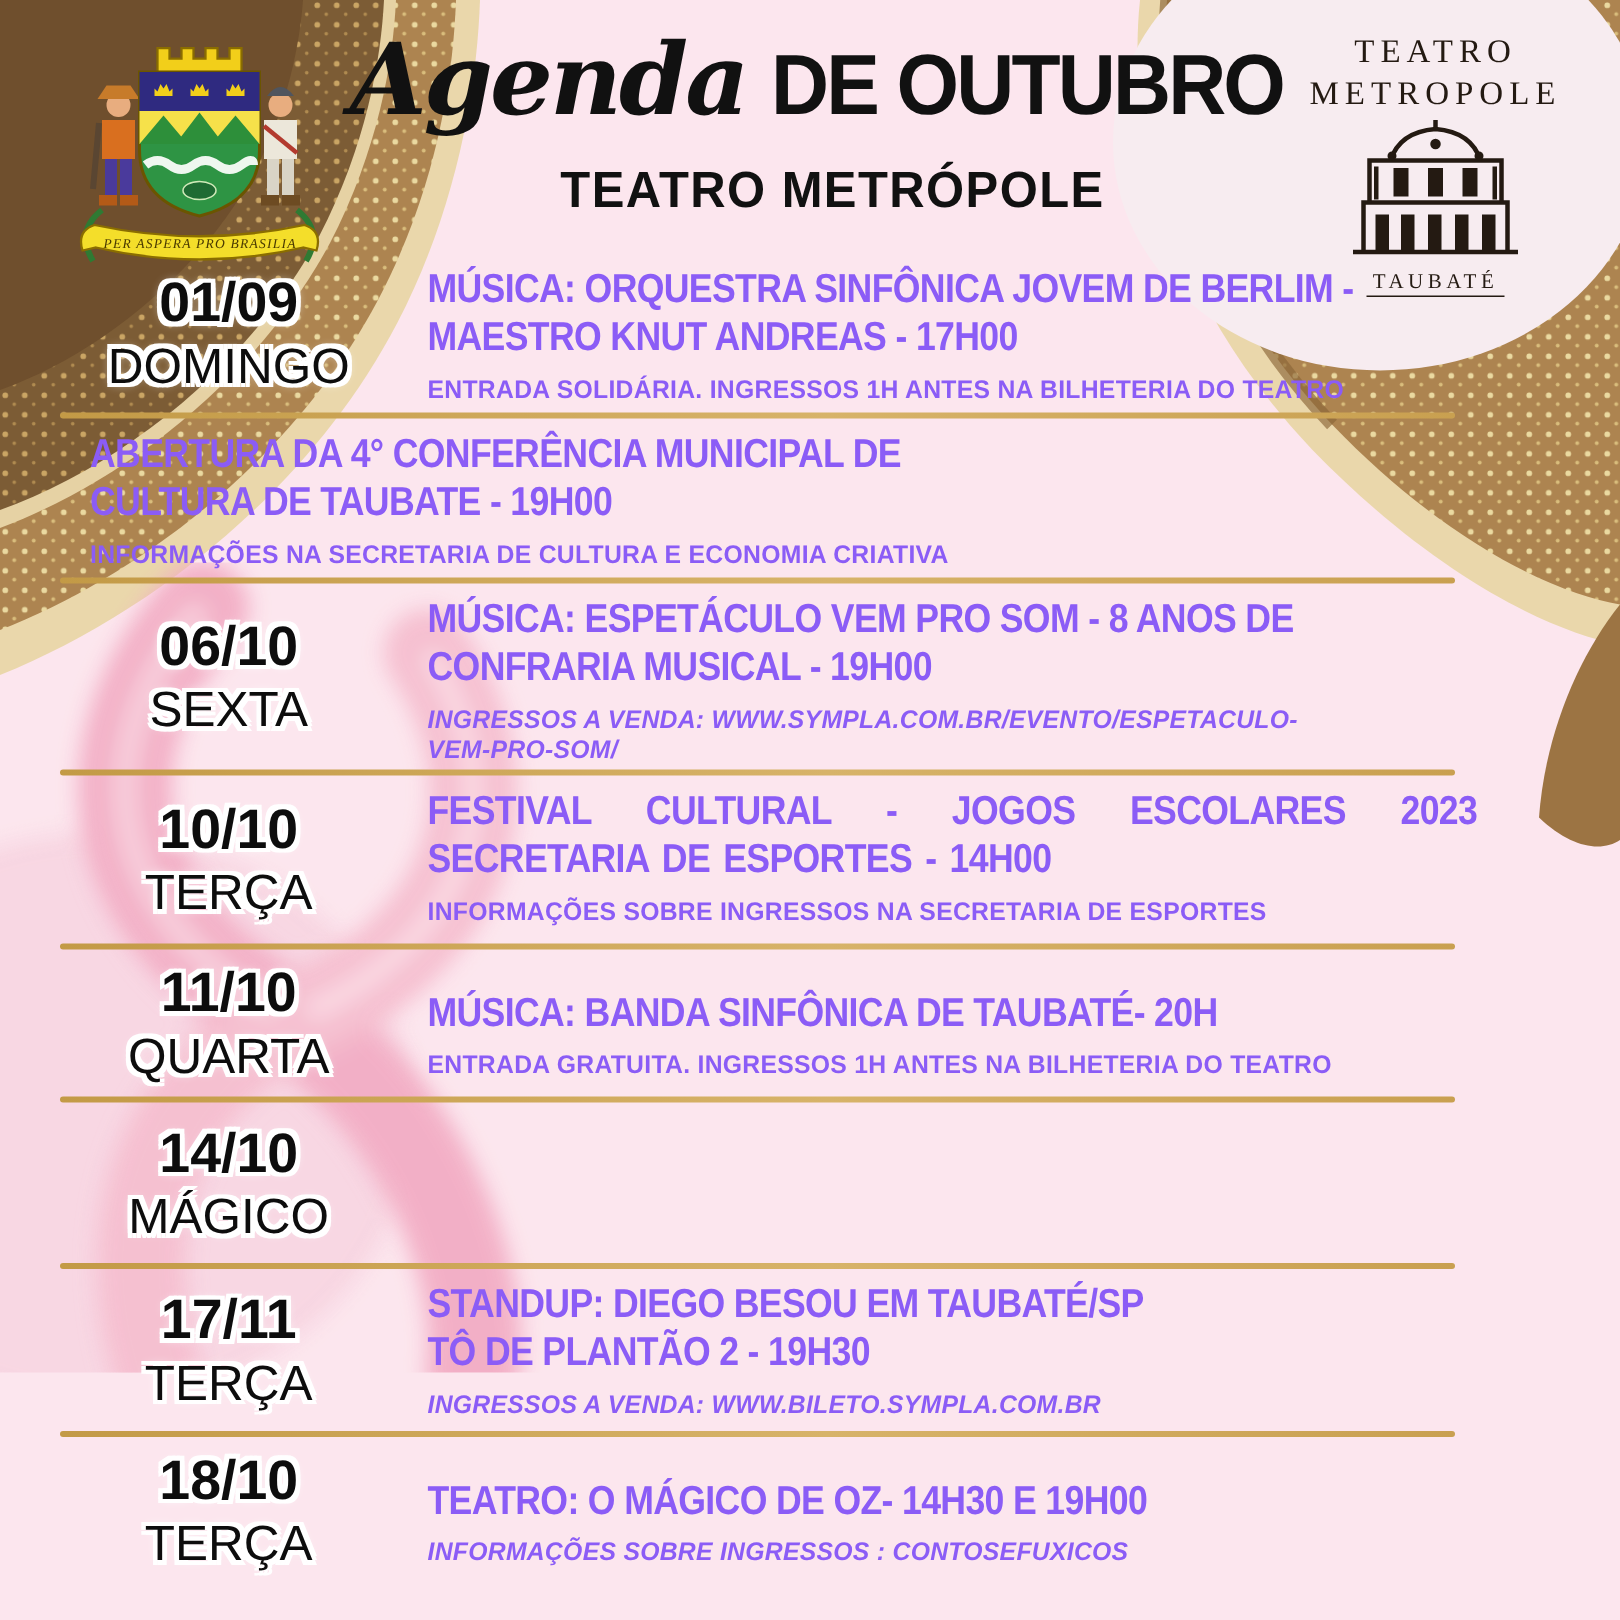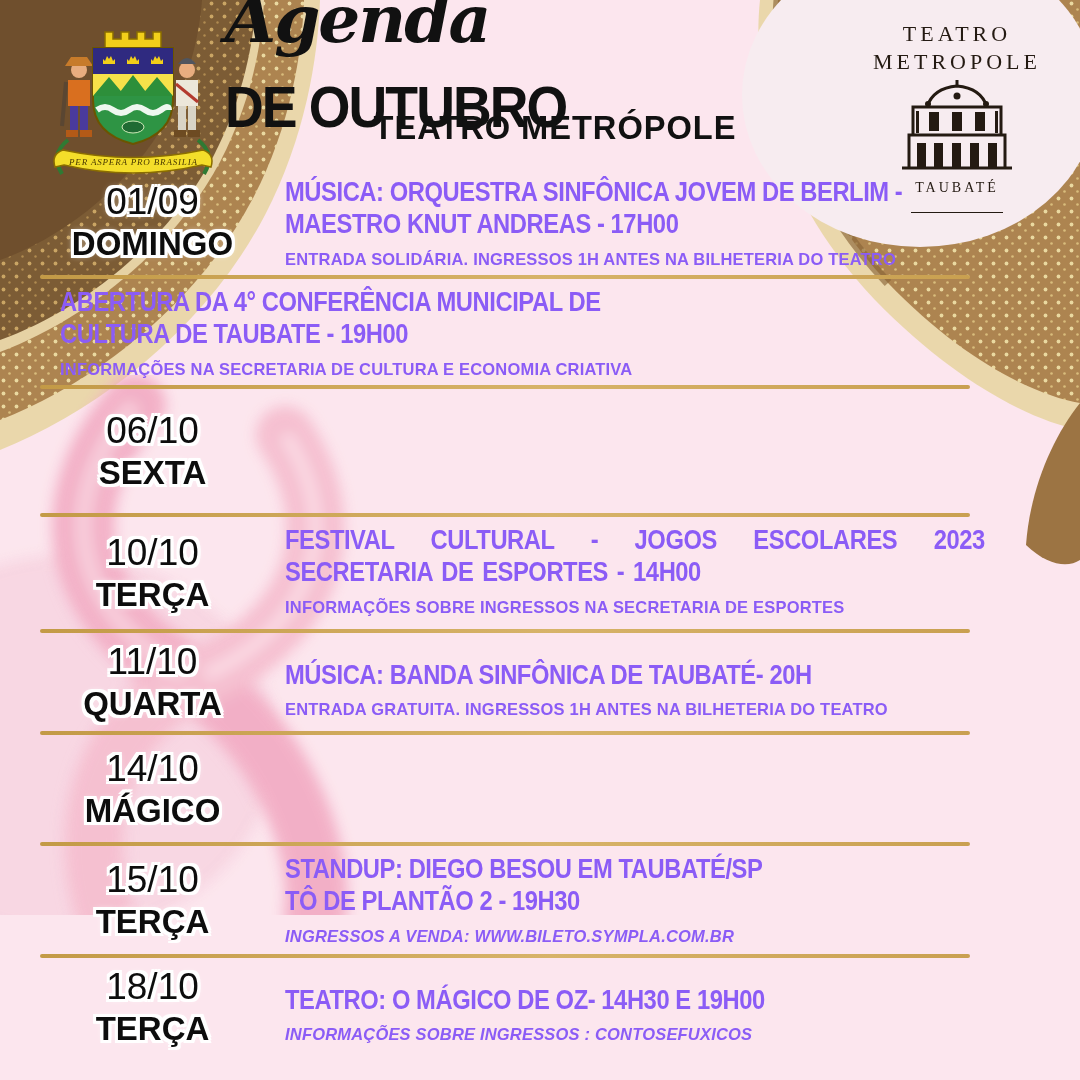--- a/index.html
+++ b/index.html
@@ -7,35 +7,35 @@
   .poster{position:relative;width:1080px;height:1080px;background:#fce6ee;overflow:hidden;}
 
   
   .deco-tl{position:absolute;left:0;top:0;pointer-events:none;}
   .deco-tr{position:absolute;right:0;top:0;pointer-events:none;}
   .ribbon{position:absolute;left:-15px;top:375px;pointer-events:none;opacity:.9;}
 
   
   .crest{position:absolute;left:28px;top:22px;}
   .titlebox{position:absolute;left:225px;top:14px;width:660px;text-align:center;color:#111;}
-  .title-line{display:flex;justify-content:center;align-items:baseline;gap:16px;height:92px;flex-direction:column;}
+  .title-line{display:flex;justify-content:center;align-items:baseline;gap:16px;height:92px;}
   .t-script{font-family:"DejaVu Serif",serif;font-style:italic;font-weight:bold;font-size:66px;letter-spacing:-2px;}
   .t-rest{font-family:"Liberation Sans",sans-serif;font-weight:900;font-size:57px;letter-spacing:-2px;transform:scaleX(.94);transform-origin:left center;}
   .t-sub{font-weight:900;font-size:34px;letter-spacing:1px;margin-top:2px;transform:scaleX(.96);}
   .logo{position:absolute;right:34px;top:20px;width:178px;text-align:center;color:#241a12;}
   .logo-word{font-family:"Liberation Serif",serif;font-size:22px;letter-spacing:4px;line-height:1.25;}
-  .logo-city{display:inline-block;font-family:"Liberation Serif",serif;font-size:14px;letter-spacing:3px;border-bottom:1.5px solid #241a12;padding:2px 4px 16px;margin-top:2px;}
+  .logo-city{display:inline-block;font-family:"Liberation Serif",serif;font-size:14px;letter-spacing:3px;border-bottom:1.5px solid #241a12;padding:2px 4px 0;margin-top:2px;}
 
   
   .events{position:absolute;left:40px;top:170px;width:1000px;}
   .row{display:flex;align-items:stretch;}
   .date{width:225px;flex:0 0 225px;display:flex;flex-direction:column;justify-content:center;align-items:center;color:#0d0d0d;
         text-shadow:-3px -3px 0 #fff,3px -3px 0 #fff,-3px 3px 0 #fff,3px 3px 0 #fff,0 -3px 0 #fff,0 3px 0 #fff,-3px 0 0 #fff,3px 0 0 #fff,0 0 7px #fff;}
-  .dnum{font-size:37px;font-weight:400;line-height:1.2;}
-  .dday{font-size:33px;font-weight:700;line-height:1.2;}
+  .dnum{font-size:37px;font-weight:700;line-height:1.2;}
+  .dday{font-size:33px;font-weight:400;line-height:1.2;}
   .content{margin-left:20px;width:700px;display:flex;flex-direction:column;justify-content:flex-start;padding-top:7px;color:#8b5cf6;}
   .title{font-weight:900;font-size:27px;line-height:1.18;letter-spacing:-.5px;white-space:pre-line;
          transform:scaleX(.88);transform-origin:left top;width:113.6%;}
   .note{font-weight:700;font-size:17px;letter-spacing:.2px;margin-top:9px;white-space:pre-line;transform:scaleX(.97);transform-origin:left top;width:103%;}
   .italic-note .note{font-style:italic;}
   .justify .title{text-align:justify;word-spacing:3px;}
   .divider{height:4px;width:930px;margin:1px 0;border-radius:2px;background:linear-gradient(90deg,#c39a46,#d7b369 55%,#c9a050);}
 
   .r1{min-height:104px}.r2{min-height:104px}.r3{min-height:122px}.r4{min-height:110px}
   .r5{min-height:96px}.r6{min-height:105px}.r7{min-height:106px}.r8{min-height:96px}
@@ -193,20 +193,26 @@
 CULTURA DE TAUBATE  - 19H00</div>
         <div class="note">INFORMAÇÕES NA SECRETARIA DE CULTURA E ECONOMIA CRIATIVA</div>
       </div>
     </div>
   <div class="divider"></div>
     <div class="row r3 italic-note">
       <div class="date">
         <div class="dnum">06/10</div>
         <div class="dday">SEXTA</div>
       </div>
+      <div class="content">
+        <div class="title">MÚSICA: ESPETÁCULO VEM PRO SOM - 8 ANOS DE
+CONFRARIA MUSICAL - 19H00</div>
+        <div class="note">INGRESSOS A VENDA: WWW.SYMPLA.COM.BR/EVENTO/ESPETACULO-
+VEM-PRO-SOM/</div>
+      </div>
     </div>
   <div class="divider"></div>
     <div class="row r4 justify">
       <div class="date">
         <div class="dnum">10/10</div>
         <div class="dday">TERÇA</div>
       </div>
       <div class="content">
         <div class="title">FESTIVAL CULTURAL - JOGOS ESCOLARES 2023 SECRETARIA DE ESPORTES - 14H00</div>
         <div class="note">INFORMAÇÕES SOBRE INGRESSOS NA SECRETARIA DE ESPORTES</div>
@@ -226,21 +232,21 @@
   <div class="divider"></div>
     <div class="row r6 italic-note">
       <div class="date">
         <div class="dnum">14/10</div>
         <div class="dday">MÁGICO</div>
       </div>
     </div>
   <div class="divider"></div>
     <div class="row r7 italic-note">
       <div class="date">
-        <div class="dnum">15/10</div>
+        <div class="dnum">17/11</div>
         <div class="dday">TERÇA</div>
       </div>
       <div class="content">
         <div class="title">STANDUP: DIEGO BESOU EM TAUBATÉ/SP
 TÔ DE PLANTÃO 2 -  19H30</div>
         <div class="note">INGRESSOS A VENDA: WWW.BILETO.SYMPLA.COM.BR</div>
       </div>
     </div>
   <div class="divider"></div>
     <div class="row r8 italic-note">

